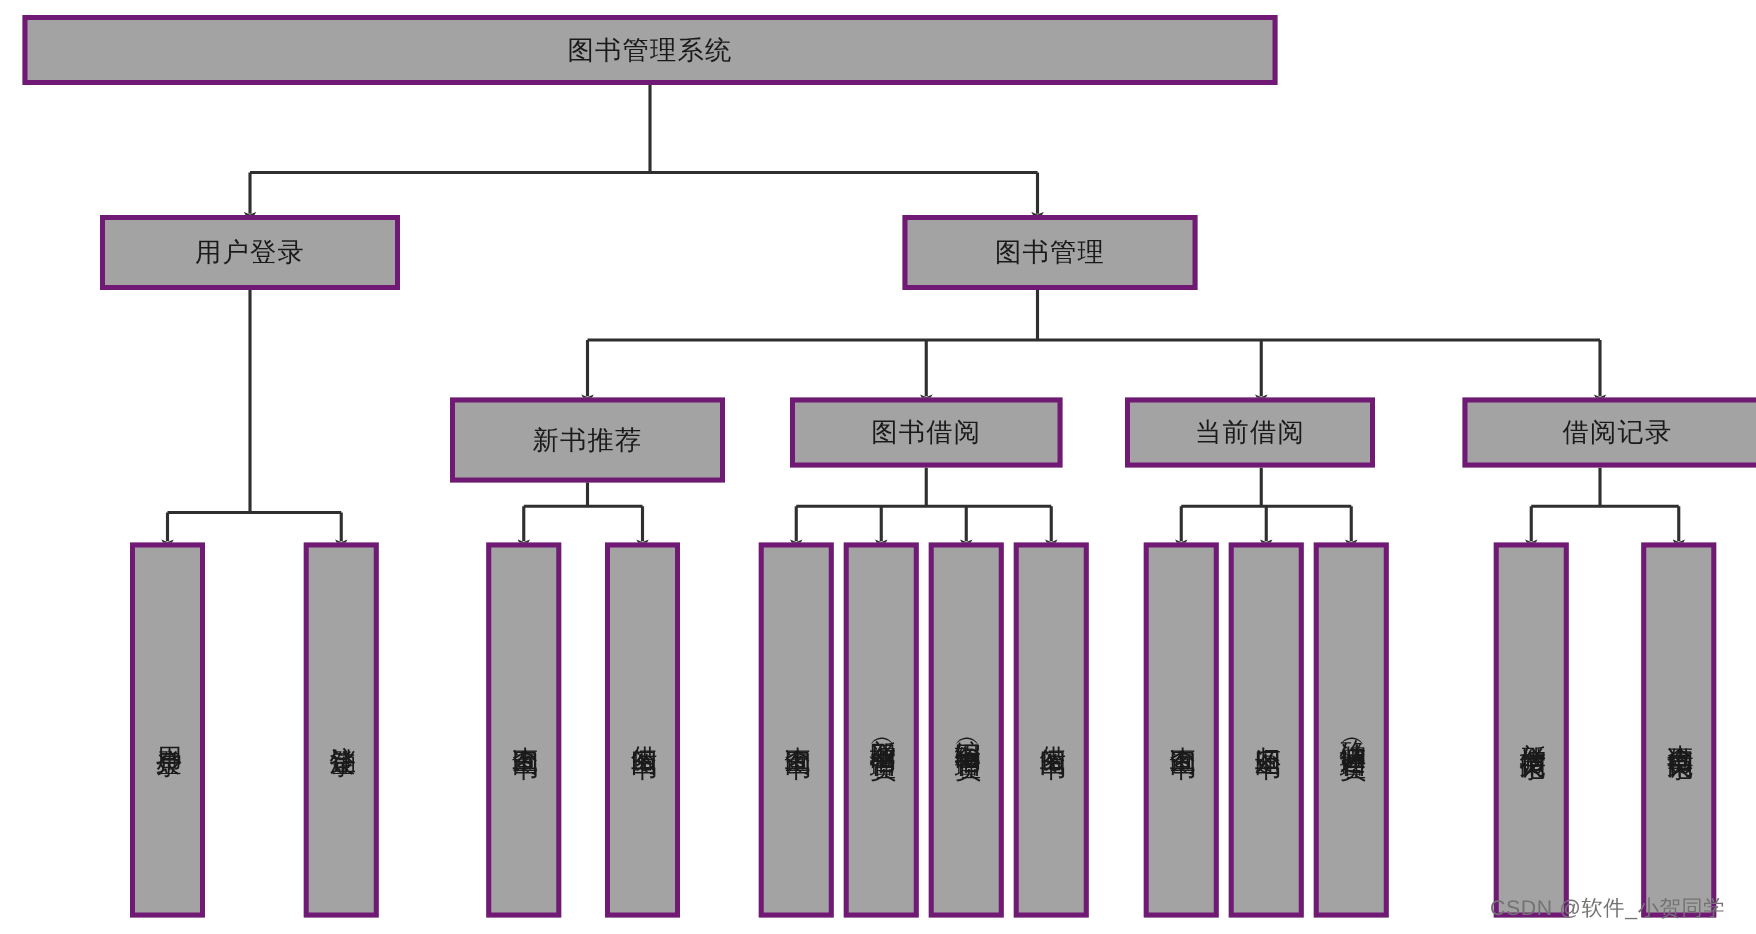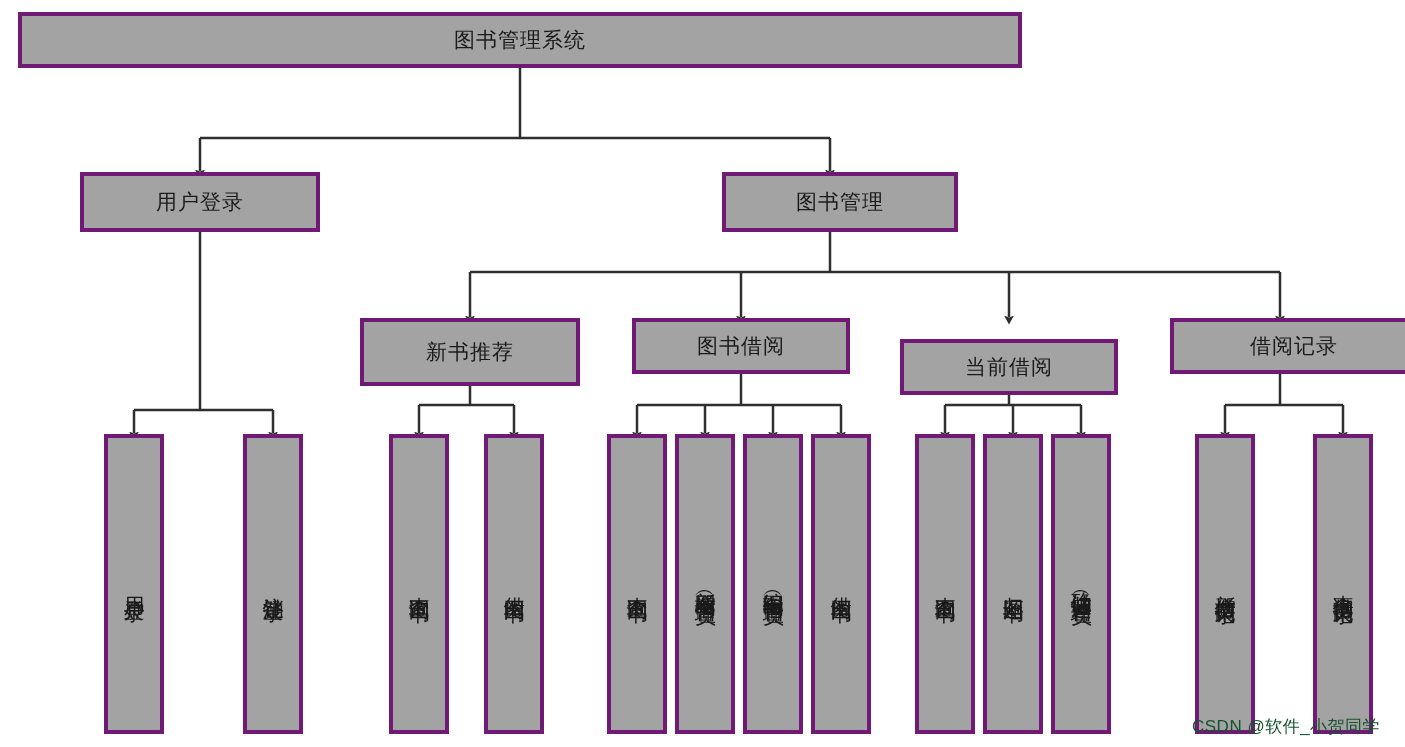--- a/index.html
+++ b/index.html
@@ -53,21 +53,21 @@
     text-align: center;
   }
   .node .label {
     white-space: pre-wrap;
   }
   #watermark {
     position: absolute;
     left: 1192px;
     top: 715px;
     font-size: 17px;
-    color: #14532d;
+    color: #737373;
     white-space: nowrap;
     letter-spacing: 0.5px;
   }
 </style>
 </head>
 <body>
 
 <div id="canvas">
   <svg id="edges" xmlns="http://www.w3.org/2000/svg">
     <defs>
@@ -121,21 +121,21 @@
       </div>
       <div class="node horiz" id="node-bookmgmt" style="left: 712px; top: 172px; width: 236px; height: 60px; margin-left: 10px;">
         <span class="label">图书管理</span>
       </div>
       <div class="node horiz" id="node-newbook" style="left: 360px; top: 318px; width: 220px; height: 68px;">
         <span class="label">新书推荐</span>
       </div>
       <div class="node horiz" id="node-borrow" style="left: 632px; top: 318px; width: 218px; height: 56px;">
         <span class="label">图书借阅</span>
       </div>
-      <div class="node horiz" id="node-current" style="left: 900px; top: 318px; width: 218px; height: 56px; margin-top: 21px;">
+      <div class="node horiz" id="node-current" style="left: 900px; top: 318px; width: 200px; height: 56px;">
         <span class="label">当前借阅</span>
       </div>
       <div class="node horiz" id="node-records" style="left: 1170px; top: 318px; width: 248px; height: 56px;">
         <span class="label">借阅记录</span>
       </div>
       <div class="node vert" id="node-leaf-user-login" style="left: 104px; top: 434px; width: 60px; height: 300px;">
         <span class="label">用户登录</span>
       </div>
       <div class="node vert" id="node-leaf-user-logout" style="left: 243px; top: 434px; width: 60px; height: 300px;">
         <span class="label">注销登录</span>

